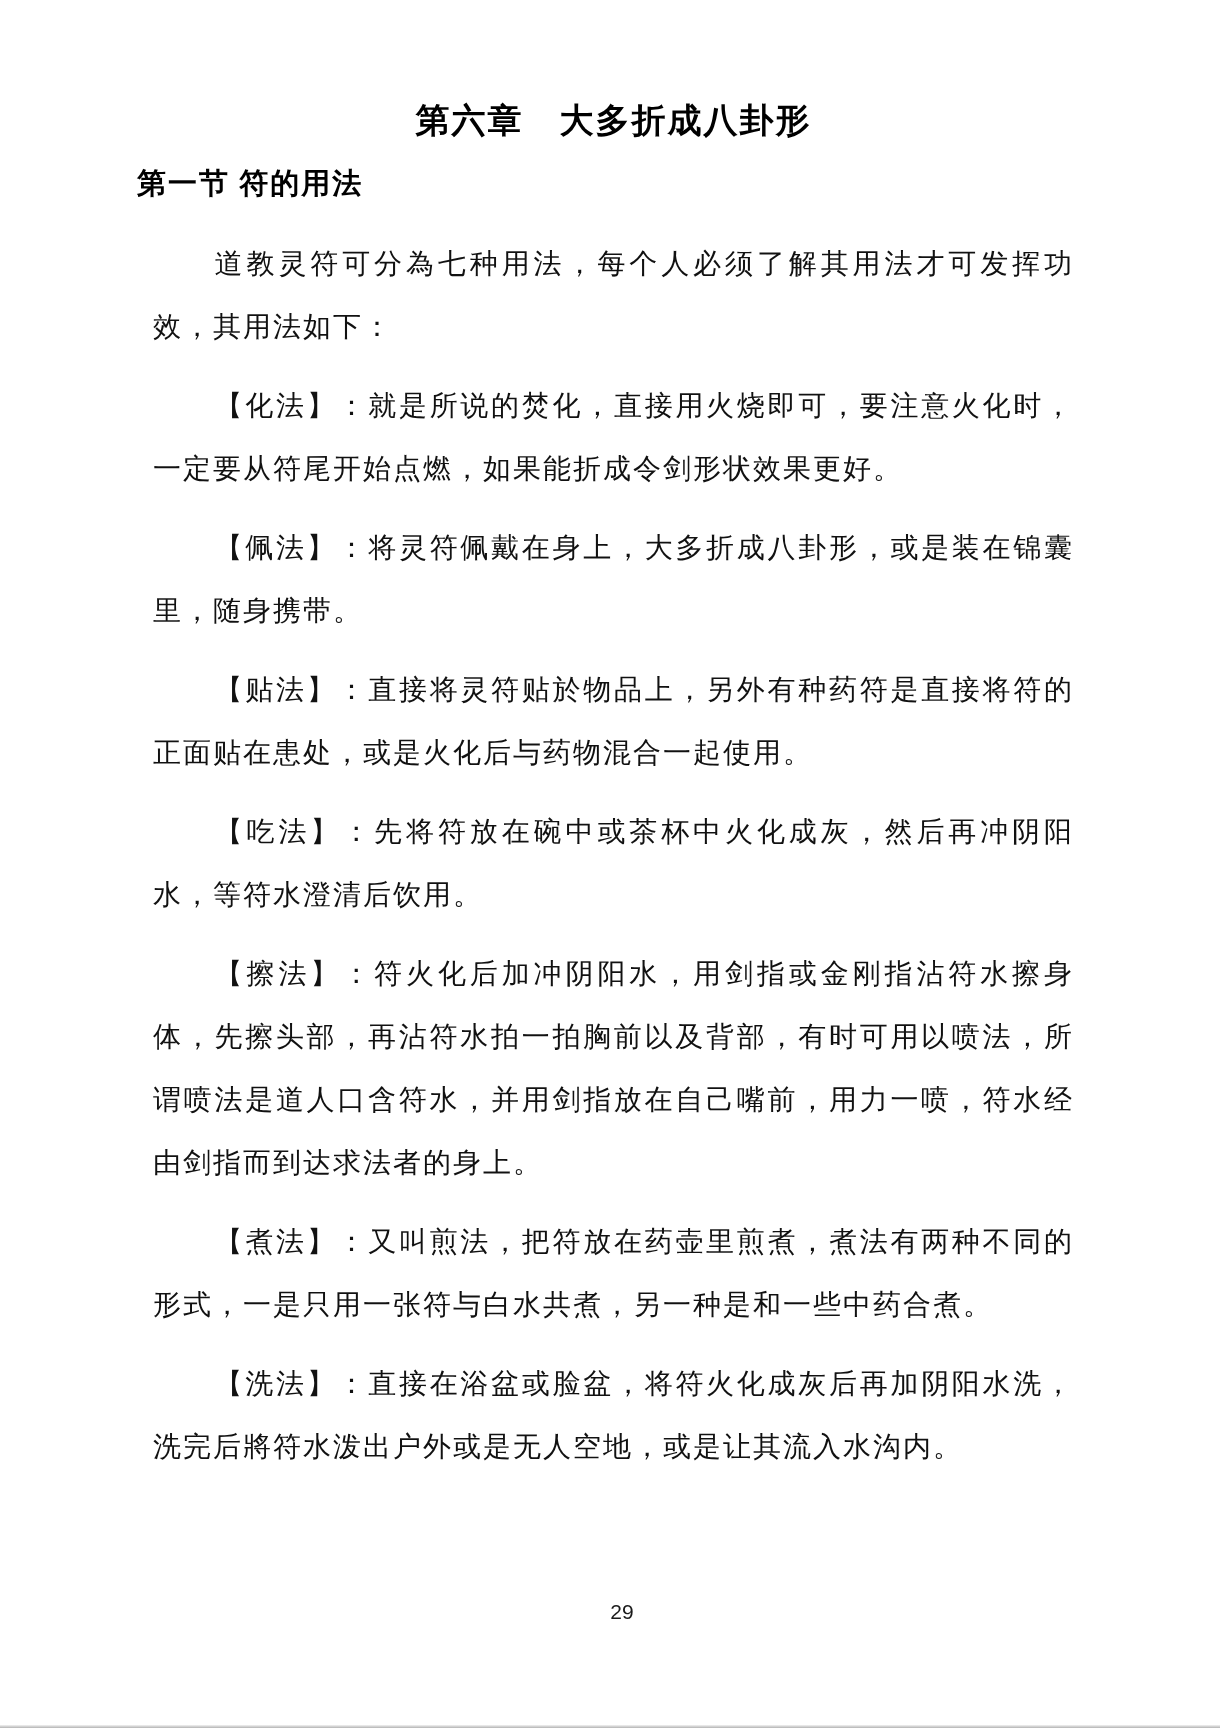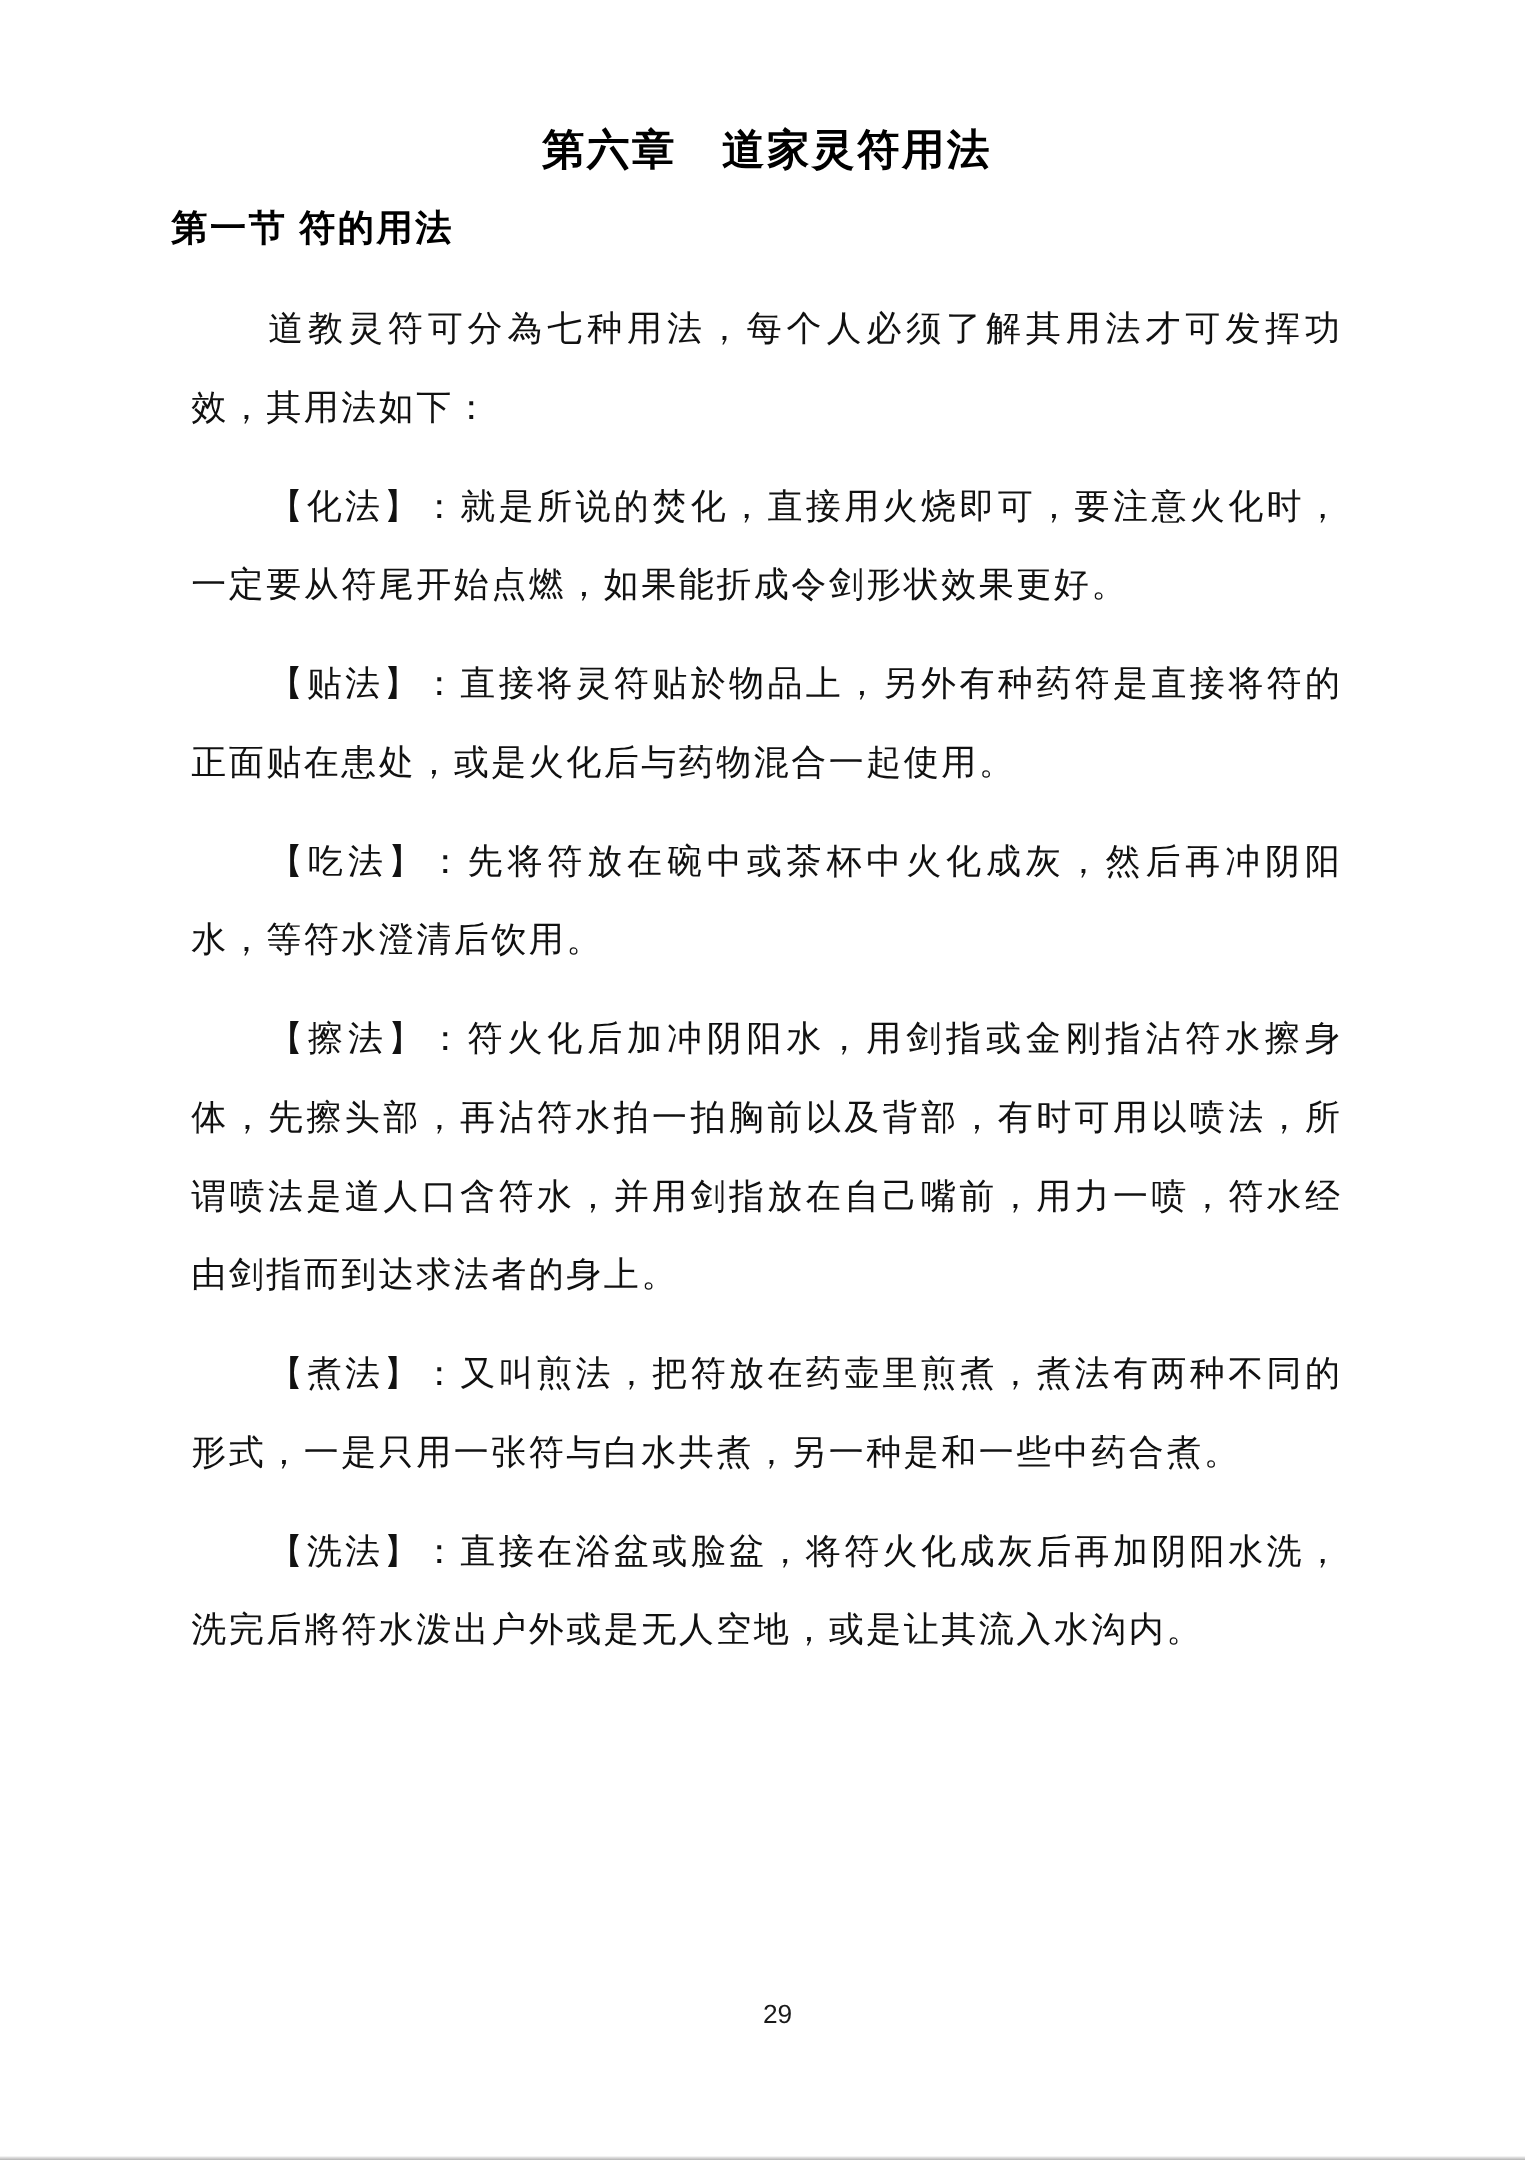--- a/index.html
+++ b/index.html
@@ -64,27 +64,28 @@
     width: 100%;
     height: 3px;
     background: linear-gradient(to bottom, #f2f2f2, #b3b3b3);
   }
 </style>
 </head>
 <body>
 
 <div class="page">
 
-  <h1 class="chapter-title">第六章　道家灵符用法</h1>
+  <h1 class="chapter-title">第六章　大多折成八卦形</h1>
 
   <h2 class="section-title">第一节 符的用法</h2>
 
   <div class="content">
     <p>道教灵符可分為七种用法，每个人必须了解其用法才可发挥功效，其用法如下：</p>
     <p>【化法】：就是所说的焚化，直接用火烧即可，要注意火化时，一定要从符尾开始点燃，如果能折成令剑形状效果更好。</p>
+    <p>【佩法】：将灵符佩戴在身上，大多折成八卦形，或是装在锦囊里，随身携带。</p>
     <p>【贴法】：直接将灵符贴於物品上，另外有种药符是直接将符的正面贴在患处，或是火化后与药物混合一起使用。</p>
     <p>【吃法】：先将符放在碗中或茶杯中火化成灰，然后再冲阴阳水，等符水澄清后饮用。</p>
     <p>【擦法】：符火化后加冲阴阳水，用剑指或金刚指沾符水擦身体，先擦头部，再沾符水拍一拍胸前以及背部，有时可用以喷法，所谓喷法是道人口含符水，并用剑指放在自己嘴前，用力一喷，符水经由剑指而到达求法者的身上。</p>
     <p>【煮法】：又叫煎法，把符放在药壶里煎煮，煮法有两种不同的形式，一是只用一张符与白水共煮，另一种是和一些中药合煮。</p>
     <p>【洗法】：直接在浴盆或脸盆，将符火化成灰后再加阴阳水洗，洗完后將符水泼出户外或是无人空地，或是让其流入水沟内。</p>
   </div>
 
   <div class="page-number">29</div>
 
   <div class="page-bottom-edge"></div>

